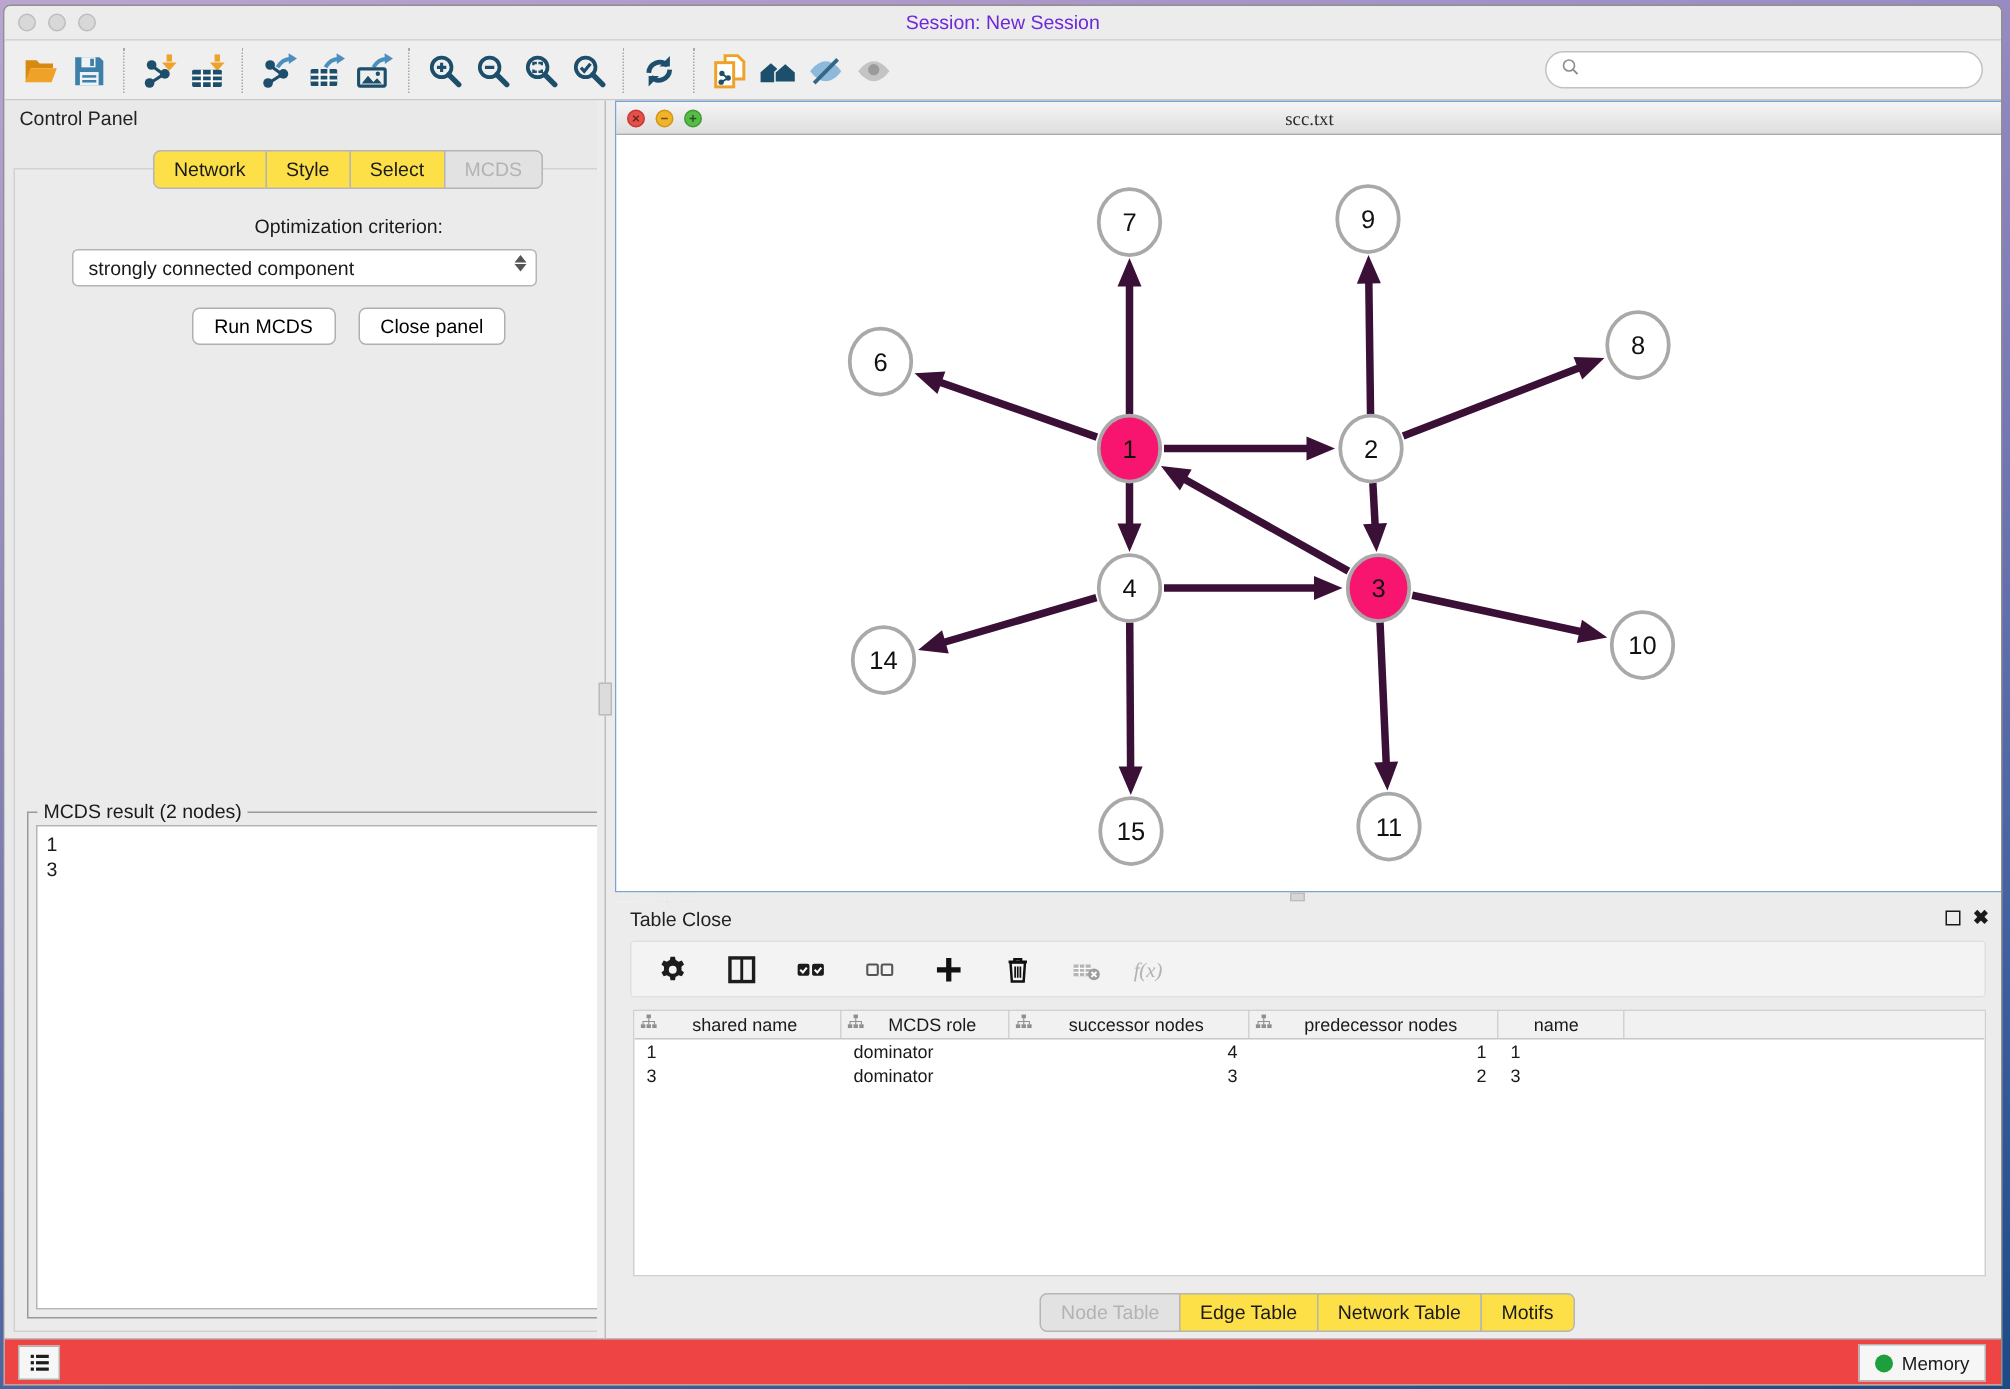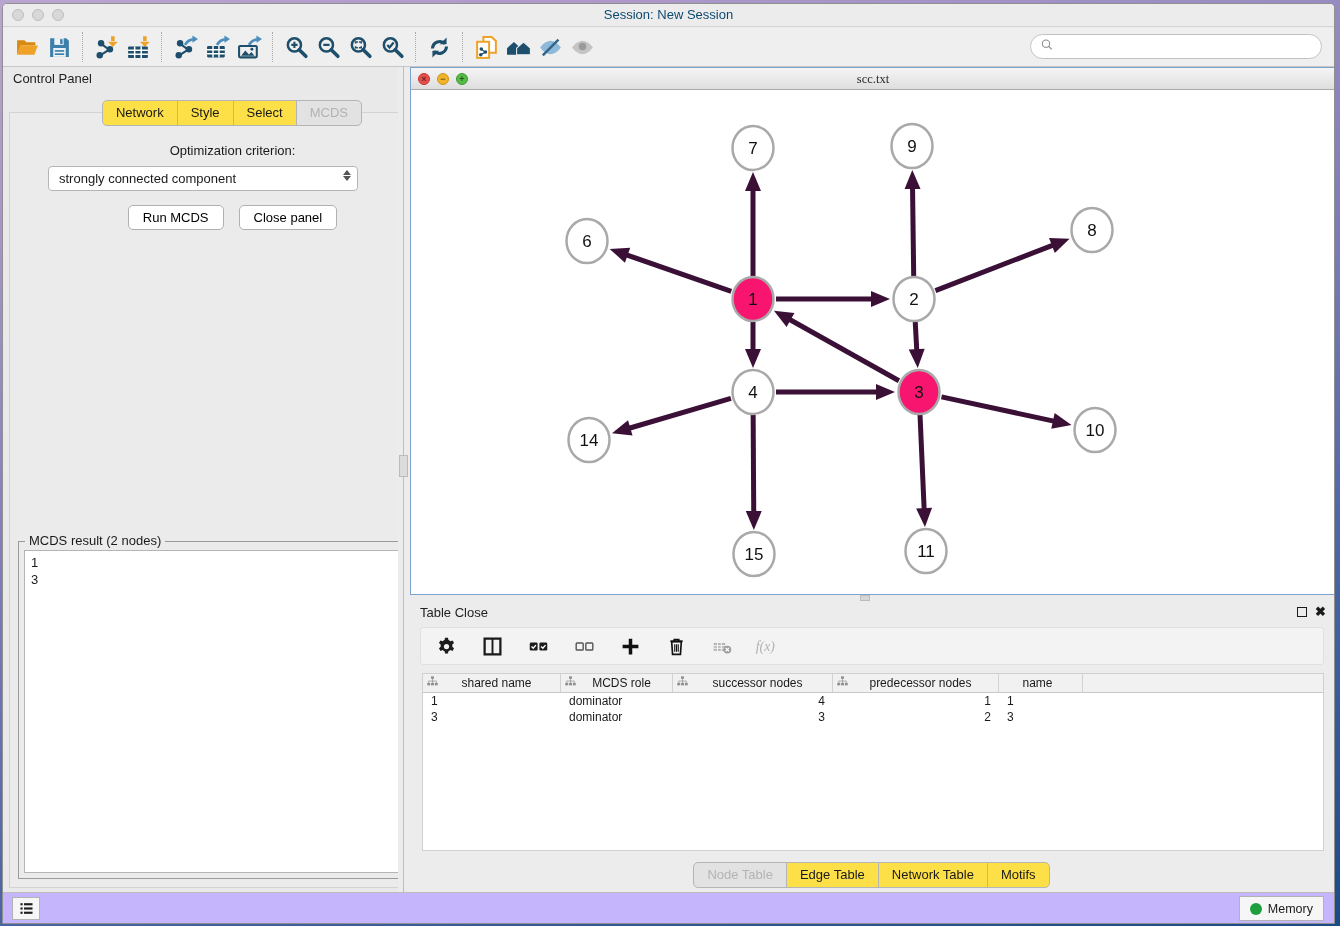--- a/index.html
+++ b/index.html
@@ -7,21 +7,21 @@
   .desktop { position:relative; width:1340px; height:926px; overflow:hidden;
     background:linear-gradient(165deg,#b9a5d0 0%,#a996c8 16%,#7e7cb8 45%,#3e5f9e 78%,#1c4a87 100%); }
   .window { position:absolute; left:2px; top:3px; right:5px; bottom:2px; background:#ececec;
     border:1px solid #8f8f8f; border-radius:5px 5px 0 0; overflow:hidden; }
 
   
   .titlebar { position:absolute; left:0; top:0; right:0; height:23px; background:#ececec;
     border-bottom:1px solid #d4d4d4; }
   .traffic { position:absolute; left:9px; top:5px; display:flex; gap:8px; }
   .traffic .dot { width:12px; height:12px; border-radius:50%; background:#d8d8d8; border:1px solid #bdbdbd; }
-  .titlebar .title { position:absolute; left:0; right:0; top:3px; text-align:center; color:#0c4a6e; font-size:13px; }
+  .titlebar .title { position:absolute; left:0; right:0; top:3px; text-align:center; color:#6d28d9; font-size:13px; }
 
   
   .toolbar { position:absolute; left:0; top:24px; right:0; height:39px; background:#efefef;
     border-bottom:1px solid #c6c6c6; display:flex; align-items:center; padding-left:8px; }
   .tb-btn { width:32px; height:30px; display:flex; align-items:center; justify-content:center; cursor:default; }
   .tb-btn svg { width:25px; height:25px; }
   .tb-btn.disabled { opacity:.85; }
   .tb-sep { width:1px; height:30px; margin:0 7px; border-left:1px dotted #a9a9a9; }
   .searchbox { position:absolute; right:12px; top:6px; width:292px; height:25px; background:#fff;
     border:1px solid #c2c2c2; border-radius:13px; display:flex; align-items:center; padding:0 8px; }
@@ -79,35 +79,35 @@
   .nd-red { background:#e4504a; border:1px solid #c33; }
   .nd-yel { background:#f0b32a; border:1px solid #cf9718; }
   .nd-grn { background:#57bb47; border:1px solid #3f9a33; }
   .net-titlebar .title { position:absolute; left:0; right:0; top:4px; text-align:center; font-size:12.5px; color:#2b2b2b;font-family:Liberation Serif, serif; }
   .net-canvas { position:absolute; left:0; right:0; top:22px; bottom:0; background:#fff; }
 
   
   .table-panel { position:absolute; left:407px; top:597px; right:0; height:293px; background:#ececec; }
   .tp-toolbar { position:absolute; left:10px; right:10px; top:26px; height:38px; background:#f3f3f3;
     border:1px solid #e0e0e0; border-radius:3px; display:flex; align-items:center; padding-left:12px; gap:20px; }
-  .tp-btn { width:26px; height:26px; display:flex; align-items:center; justify-content:center; cursor:default; }
+  .tp-btn { width:26px; height:26px; display:flex; align-items:center; justify-content:flex-end; cursor:default; }
   .tp-btn svg { width:21px; height:21px; }
   .tp-btn.wide svg { width:34px; }
   .data-table { position:absolute; left:12px; right:10px; top:72px; height:178px; background:#fff;
     border:1px solid #d0d0d0; overflow:hidden; }
   .dt-header { display:flex; height:19px; background:#f1f1f1; border-bottom:1px solid #c9c9c9; }
   .dt-hcell { display:flex; align-items:center; border-right:1px solid #d2d2d2; font-size:12px; position:relative; }
   .dt-hcell svg { width:13px; height:13px; margin-left:3px; flex:0 0 auto; }
   .dt-hcell .lbl { flex:1; text-align:center; padding-right:6px; }
   .dt-row { display:flex; height:16px; }
   .dt-cell { font-size:12px; line-height:16px; padding:0 8px; overflow:hidden; white-space:nowrap; }
   .tp-tabs { position:absolute; left:0; right:0; top:261px; display:flex; justify-content:center; }
 
   
-  .status-bar { position:absolute; left:0; right:0; bottom:0; height:31px; background:#c4b5fd; border-top:1px solid #bdbdbd; }
+  .status-bar { position:absolute; left:0; right:0; bottom:0; height:31px; background:#ef4444; border-top:1px solid #bdbdbd; }
   .list-btn { position:absolute; left:9px; top:4px; width:28px; height:23px; background:#f6f6f6; border:1px solid #b3b3b3;
     display:flex; align-items:center; justify-content:center; }
   .list-btn svg { width:17px; height:17px; }
   .memory-btn { position:absolute; right:10px; top:3px; height:25px; background:#f6f6f6; border:1px solid #b3b3b3;
     display:flex; align-items:center; padding:0 10px; gap:6px; font-size:12.5px; }
   .memory-dot { width:12px; height:12px; border-radius:50%; background:#1e9e3c; }
 </style>
 </head>
 <body>
 

